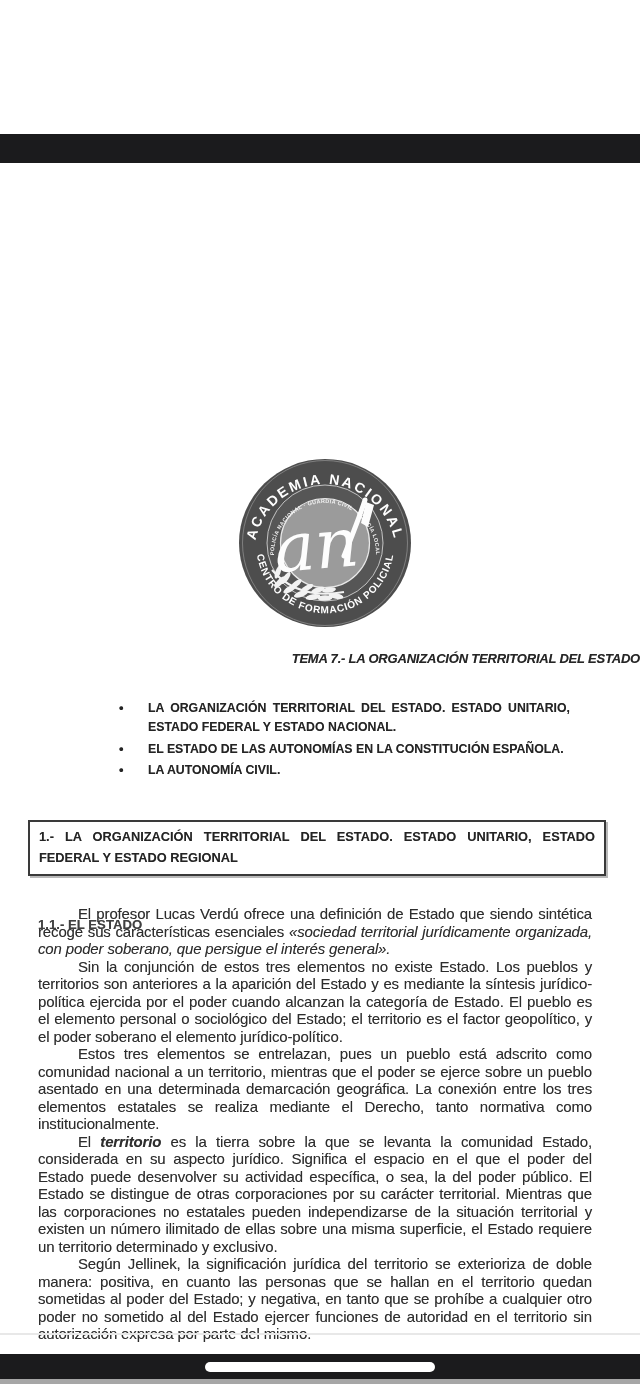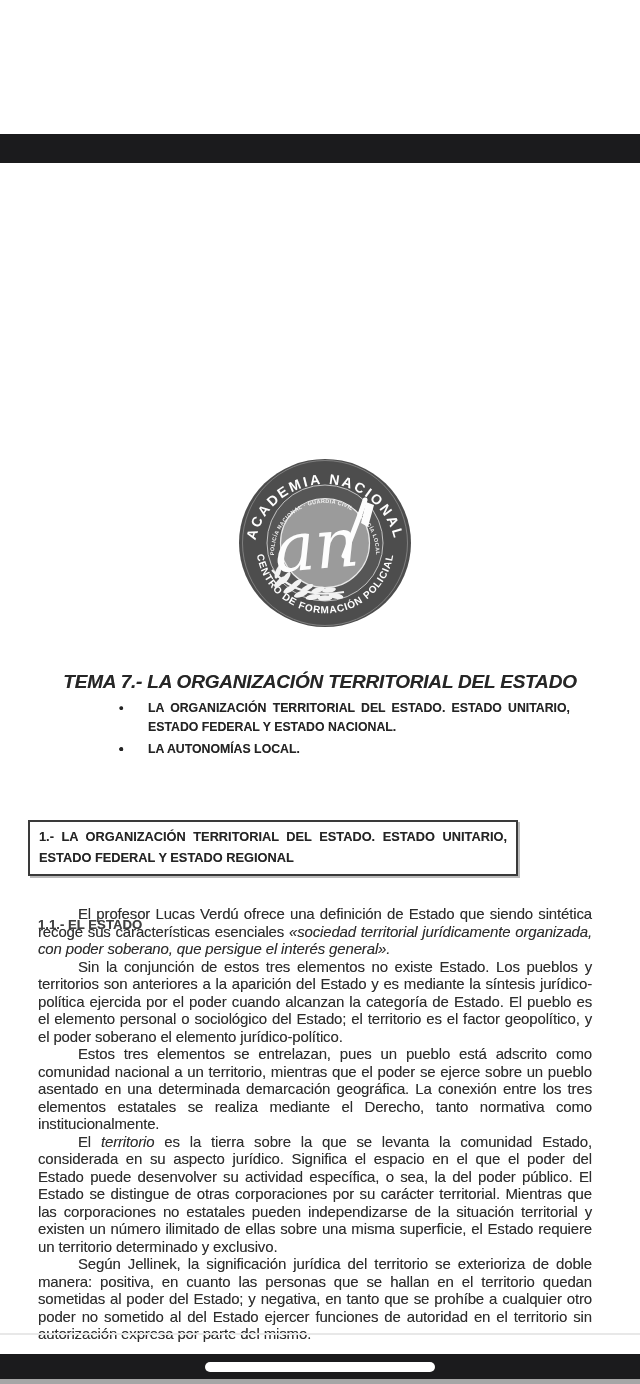--- a/index.html
+++ b/index.html
@@ -4,41 +4,41 @@
 <style>
   html,body{margin:0;padding:0;background:#fff;}
   .screen{position:relative;width:640px;height:1384px;background:#ffffff;overflow:hidden;
           font-family:"Liberation Sans",sans-serif;}
   .top-black-bar{position:absolute;left:0;top:134px;width:640px;height:29px;background:#1b1b1d;
           border-bottom:2px solid #e3e3e3;}
   .doc{position:absolute;left:0;top:163px;width:640px;height:1171px;background:#fff;color:#2d2d2d;}
   
   .logo{position:absolute;left:238px;top:295px;width:174px;height:170px;}
   
-  .page-title{position:absolute;left:0;top:488px;width:640px;text-align:center;
-          font-size:19px;font-weight:700;font-style:italic;letter-spacing:-0.2px;color:#262626;
-          text-shadow:0 0 0.5px rgba(40,40,40,.45);margin-top:20px;}
+  .page-title{position:absolute;left:0;top:488px;width:640px;text-align:right;
+          font-size:13px;font-weight:700;font-style:italic;letter-spacing:-0.2px;color:#262626;
+          text-shadow:0 0 0.5px rgba(40,40,40,.45);}
   
   .bullets{position:absolute;left:148px;top:536px;width:422px;margin:0;padding:0;list-style:none;
           font-weight:700;font-size:12.3px;line-height:19.3px;color:#242424;text-align:justify;
           text-shadow:0 0 0.5px rgba(40,40,40,.4);}
   .bullets li{position:relative;margin:0 0 2px 0;}
   .bullets .marker{position:absolute;left:-29px;top:-1px;font-size:13px;}
   
-  .section-box{position:absolute;left:28px;top:657px;width:490px;box-sizing:border-box;
+  .section-box{position:absolute;left:28px;top:657px;width:578px;box-sizing:border-box;
           border:2px solid #3a3a3a;box-shadow:2px 2px 0 #b9b9b9;padding:5px 9px 6px 9px;
           font-weight:700;font-size:12.8px;line-height:20.5px;color:#242424;text-align:justify;
           text-shadow:0 0 0.5px rgba(40,40,40,.4);background:#fff;}
   .subsection{position:absolute;left:38px;top:736px;font-weight:700;font-size:13.2px;color:#404040;
           text-shadow:0 0 0.5px rgba(40,40,40,.4);margin-top:18px;}
   
   .body-text{position:absolute;left:38px;top:742px;width:554px;font-size:15px;line-height:17.5px;
           letter-spacing:-0.15px;text-align:justify;color:#2d2d2d;text-shadow:0 0 0.5px rgba(45,45,45,.4);}
   .body-text p{margin:0;text-indent:40px;}
-  .body-text em.bold{font-weight:400;margin-top:28px;}
+  .body-text em.bold{font-weight:700;margin-top:28px;}
   
   .footer-rule{position:absolute;left:28px;top:1218px;width:580px;height:3px;background:#2f2f2f;}
   .page-edge{position:absolute;left:0;top:1333px;width:640px;height:2px;background:#e8e8e8;}
   .bottom-black-bar{position:absolute;left:0;top:1354px;width:640px;height:25px;background:#1b1b1d;}
   .home-indicator{position:absolute;left:205px;top:1362px;width:230px;height:10px;border-radius:6px;
           background:#ffffff;}
   .bottom-strip{position:absolute;left:0;top:1379px;width:640px;height:5px;background:#a6a6a6;}
 </style>
 </head>
 <body>
@@ -88,22 +88,22 @@
         <text x="36" y="110" font-family="DejaVu Serif, serif" font-style="italic" font-size="68" fill="#fdfdfd" transform="rotate(-5 87 85)">an</text>
         <path d="M106 98 C115 75 122 58 127 42" stroke="#fdfdfd" stroke-width="5" fill="none" stroke-linecap="round"></path>
         <path d="M128 44 L136 47 L130 69 L123 65 Z" fill="#fdfdfd"></path>
       </g>
     </svg>
 
     <div class="page-title">TEMA 7.- LA ORGANIZACIÓN TERRITORIAL DEL ESTADO</div>
 
     <ul class="bullets">
         <li><span class="marker">•</span><span>LA ORGANIZACIÓN TERRITORIAL DEL ESTADO. ESTADO UNITARIO, ESTADO  FEDERAL Y ESTADO NACIONAL.</span></li>
-        <li><span class="marker">•</span></li>
-        <li><span class="marker">•</span><span>LA AUTONOMÍAS LOCAL.</span></li>
+        <li><span class="marker">•</span><span>EL ESTADO DE LAS AUTONOMÍAS EN LA  CONSTITUCIÓN ESPAÑOLA.</span></li>
+        <li><span class="marker">•</span><span>LA AUTONOMÍA CIVIL.</span></li>
       </ul>
 
     <div class="section-box">1.- LA  ORGANIZACIÓN  TERRITORIAL  DEL  ESTADO.  ESTADO  UNITARIO,  ESTADO FEDERAL Y ESTADO REGIONAL</div>
 
     <div class="subsection">1.1.- EL ESTADO</div>
 
     <div class="body-text">
         <p><span>El profesor Lucas Verdú ofrece una definición de Estado que siendo sintética recoge sus características esenciales </span><em>«sociedad territorial jurídicamente organizada, con poder soberano, que  persigue el interés general».</em></p>
         <p><span>Sin la conjunción de estos tres elementos no existe Estado. Los pueblos y territorios son  anteriores a la aparición del Estado y es mediante la síntesis jurídico-política ejercida por el poder  cuando alcanzan la categoría de Estado. El pueblo es el elemento personal o sociológico del  Estado; el territorio es el factor geopolítico, y el poder soberano el elemento jurídico-político.</span></p>
         <p><span>Estos tres elementos se entrelazan, pues un pueblo está adscrito como comunidad nacional a un territorio, mientras que el poder se ejerce sobre un pueblo asentado en una determinada demarcación geográfica. La conexión entre los tres elementos estatales se realiza  mediante el Derecho, tanto normativa como institucionalmente.</span></p>

